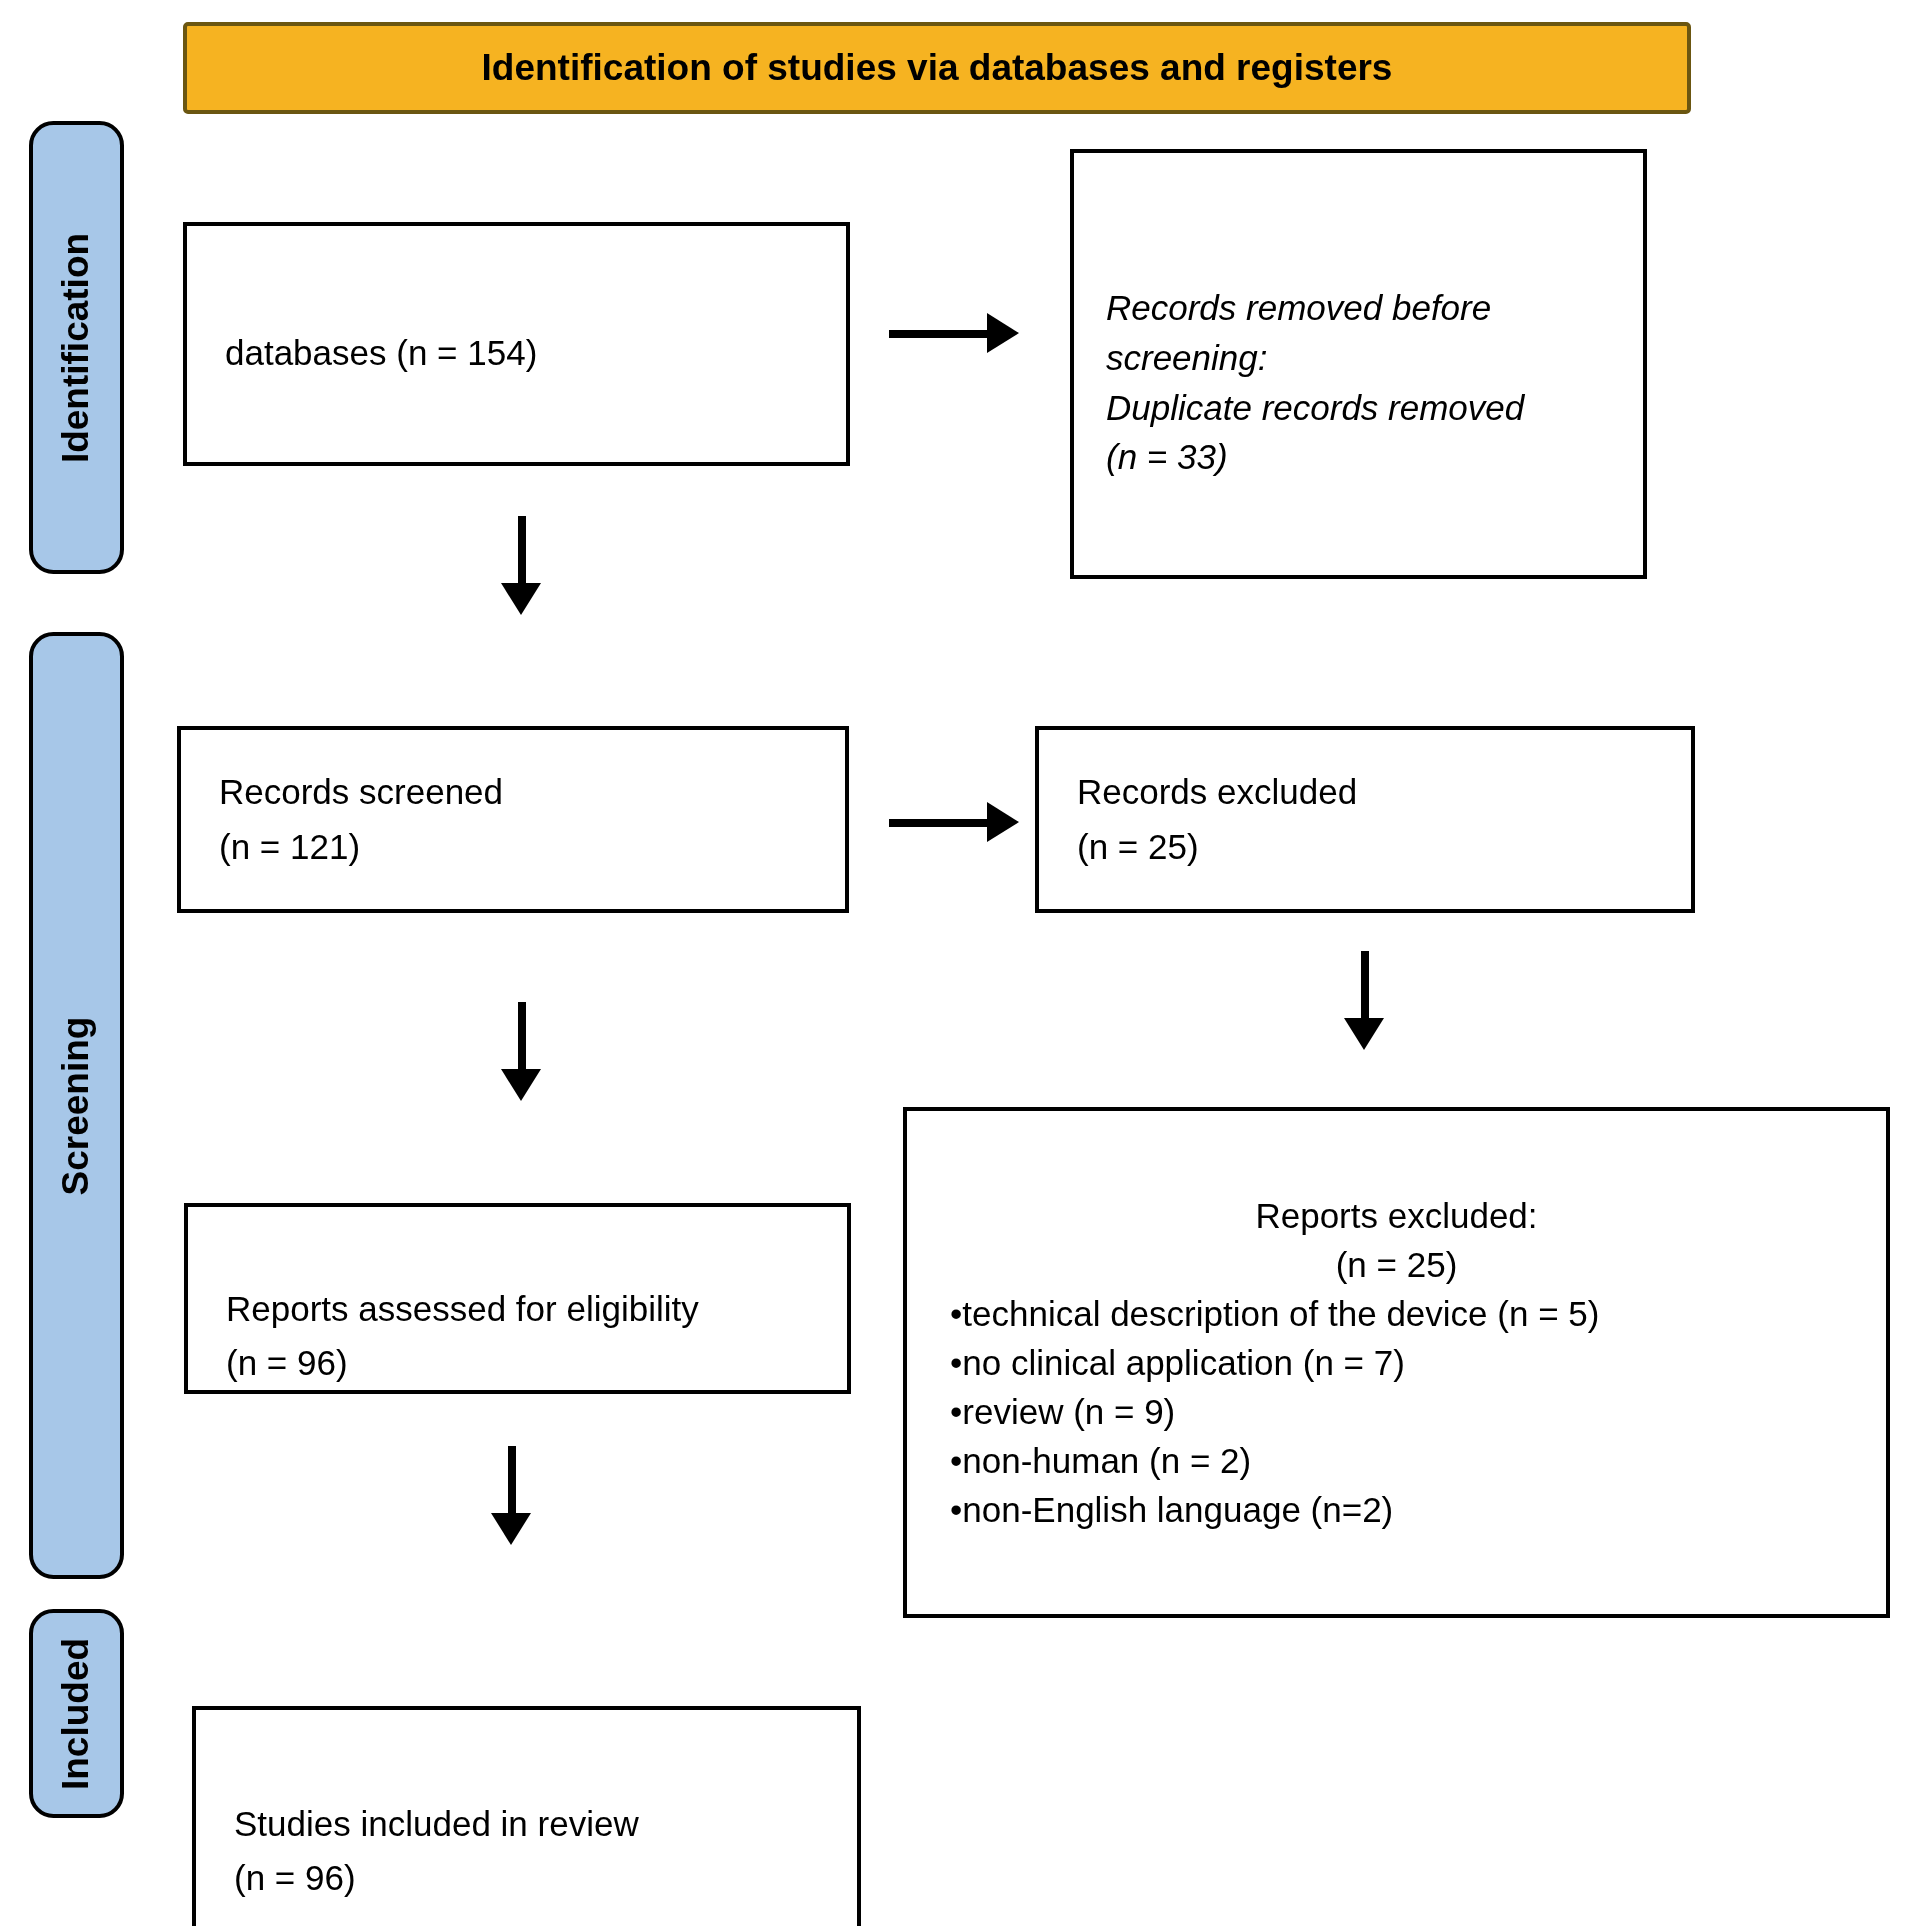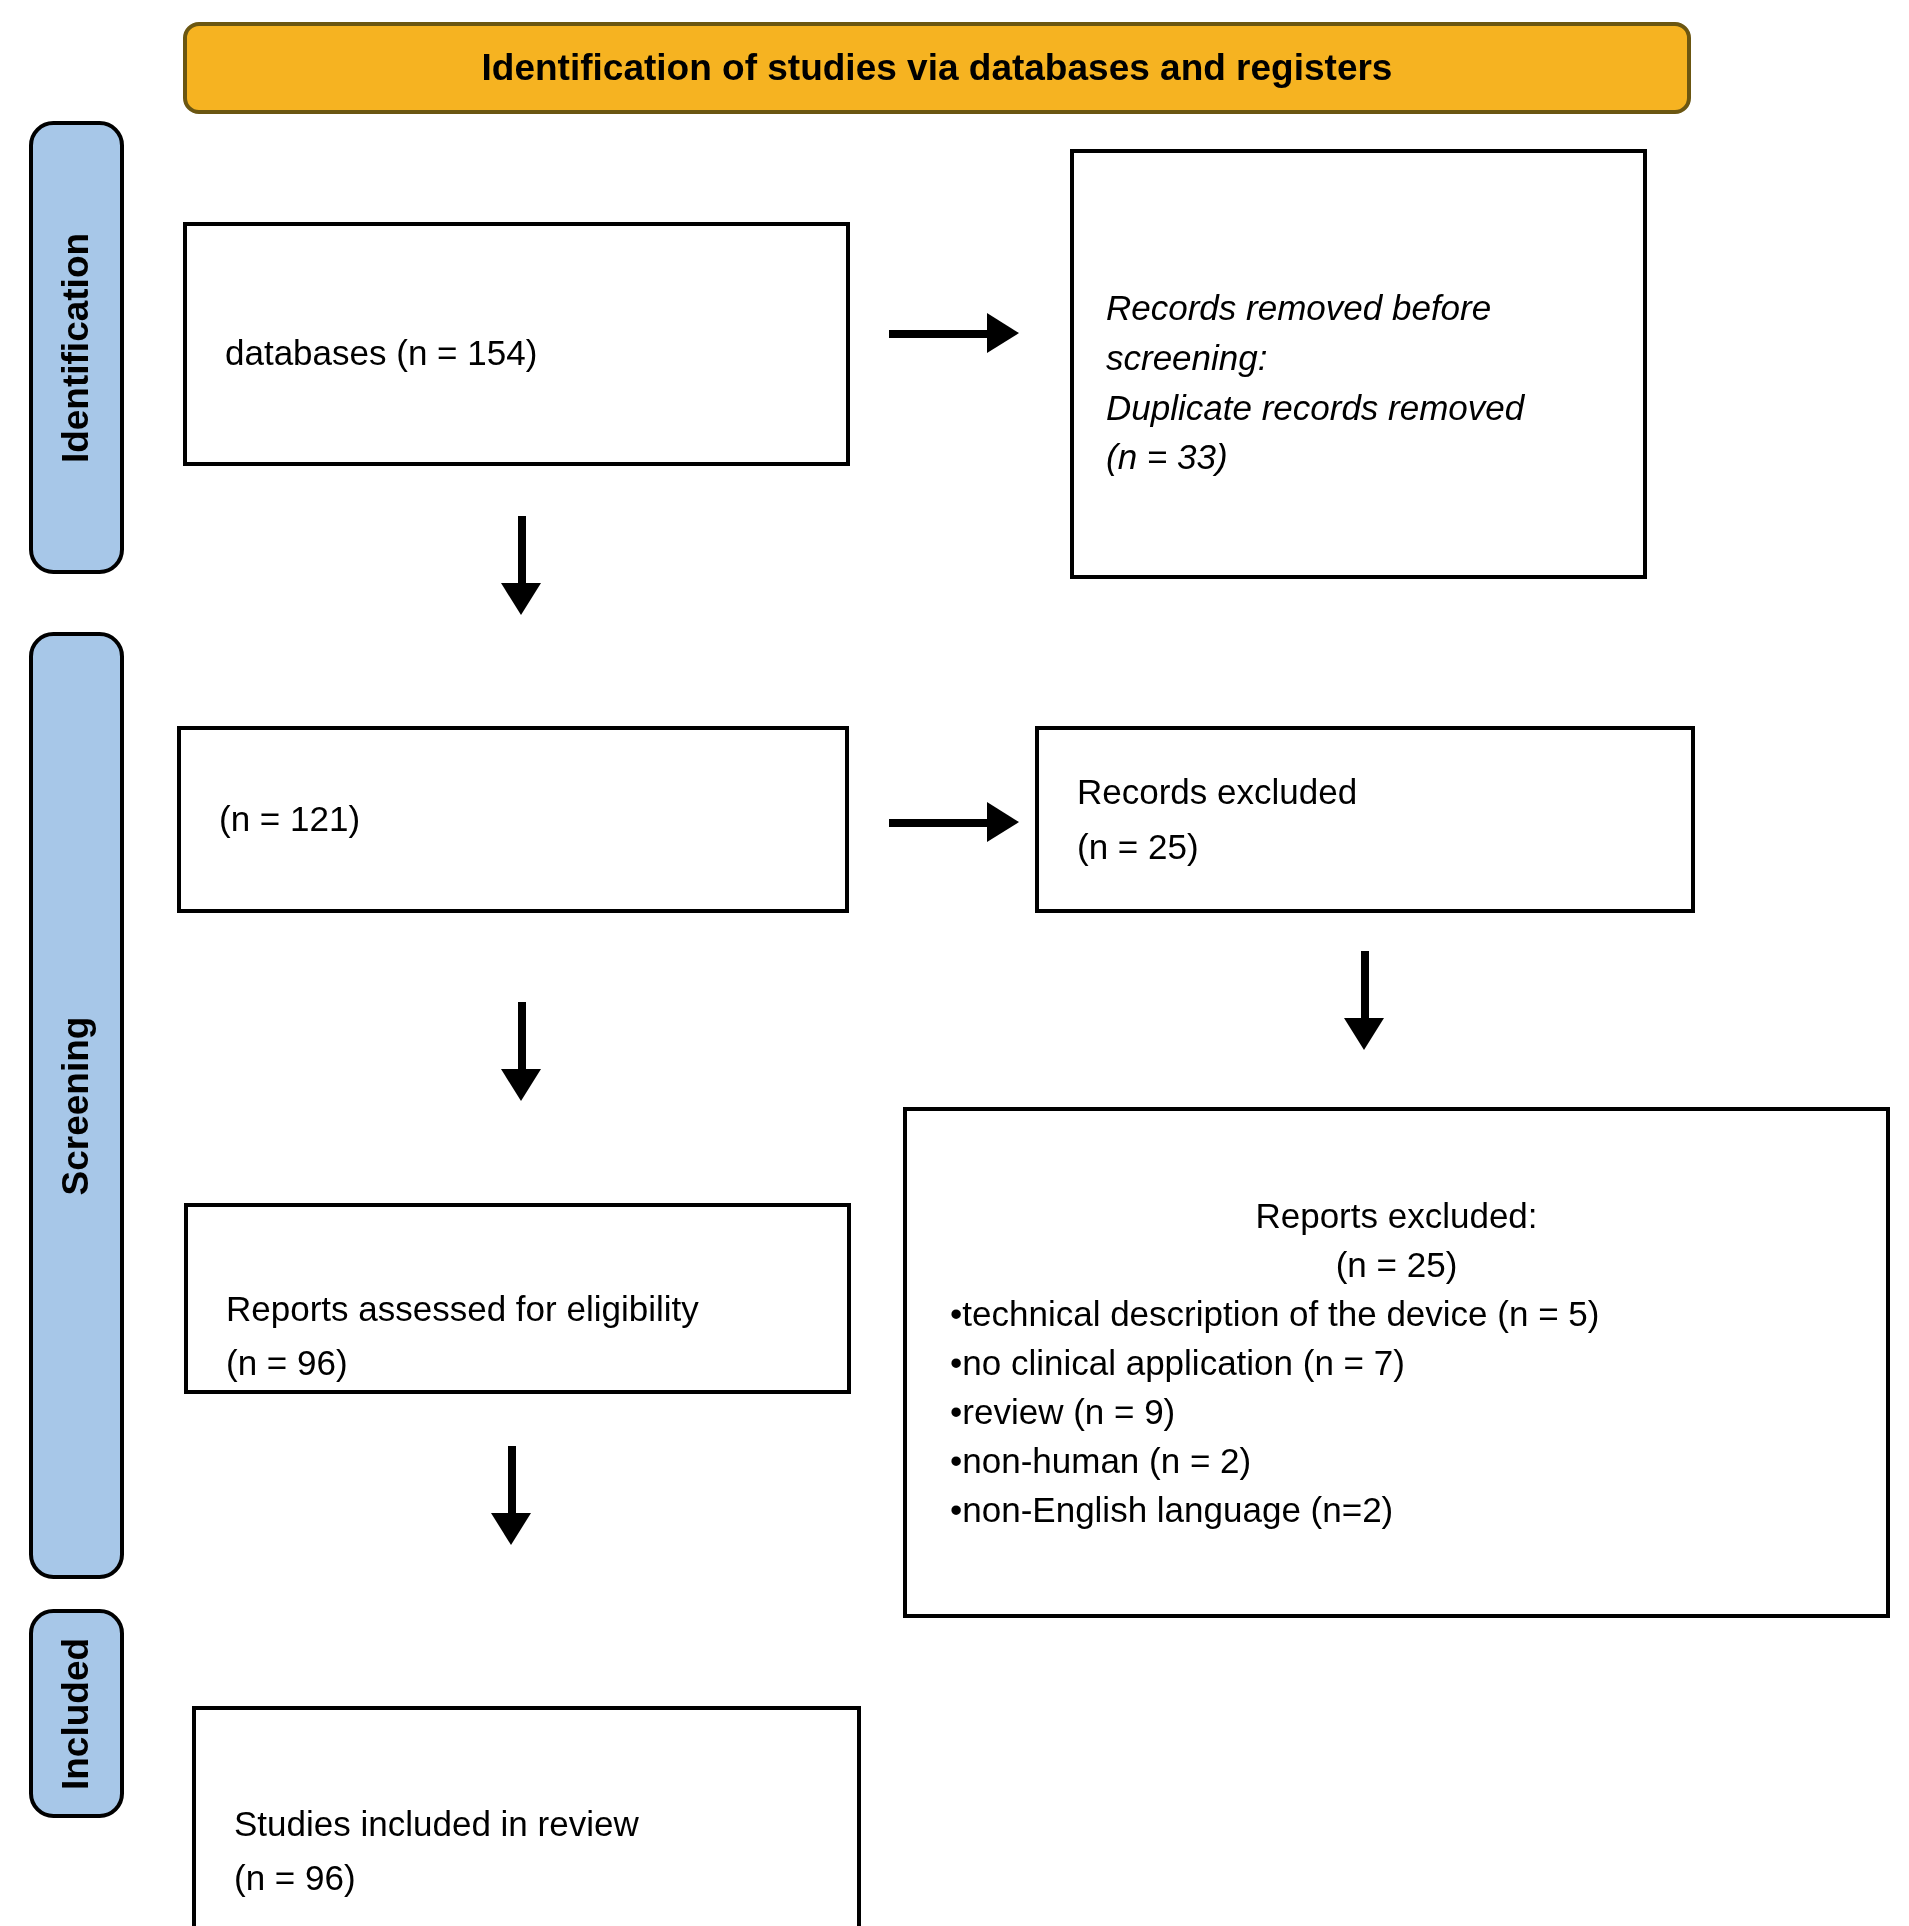--- a/index.html
+++ b/index.html
@@ -15,21 +15,21 @@
     background:#ffffff;
     font-family:"Liberation Sans","DejaVu Sans",sans-serif;
     color:var(--c-ink);
     overflow:hidden;
   }
   
   .banner{
     position:absolute;left:183px;top:22px;width:1508px;height:92px;
     background:var(--c-banner-bg);
     border:4.3px solid var(--c-banner-border);
-    border-radius:16px;
+    border-radius:5px;
     display:flex;align-items:center;justify-content:center;
     font-weight:bold;font-size:37px;
     box-sizing:border-box;
   }
   
   .stage{
     position:absolute;left:29px;width:95px;
     background:var(--c-stage-bg);
     border:4.9px solid #000;
     border-radius:24.4px;
@@ -115,20 +115,21 @@
     <div class="pad">
       <div>Records removed before</div>
       <div>screening:</div>
       <div>Duplicate records removed</div>
       <div>(n = 33)</div>
     </div>
   </div>
 
   <div class="fbox b3">
     <div class="pad">
+      <div>Records screened</div>
       <div>(n = 121)</div>
     </div>
   </div>
 
   <div class="fbox b4">
     <div class="pad">
       <div>Records excluded</div>
       <div>(n = 25)</div>
     </div>
   </div>

